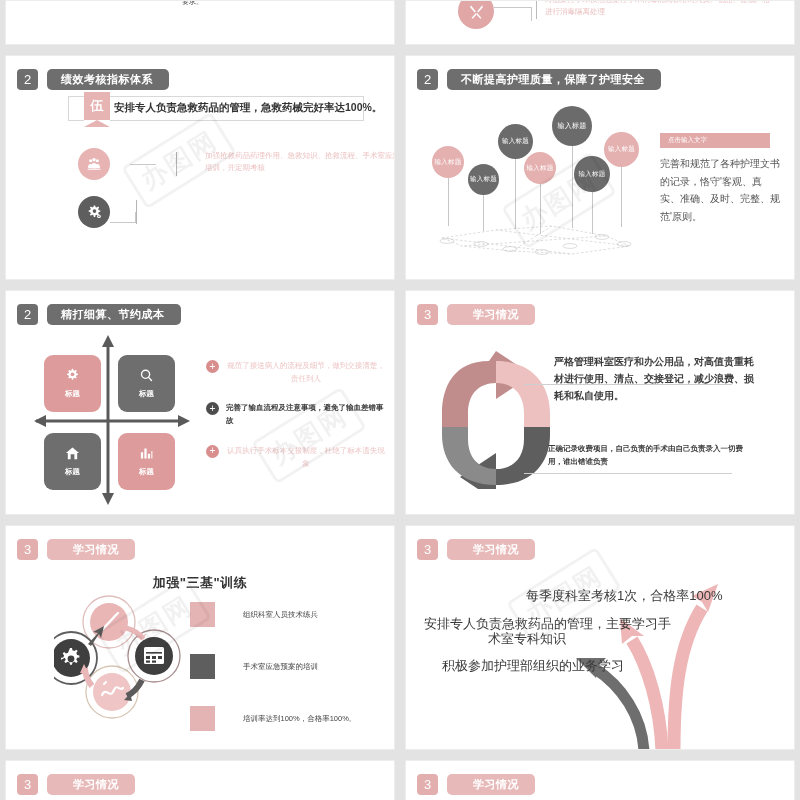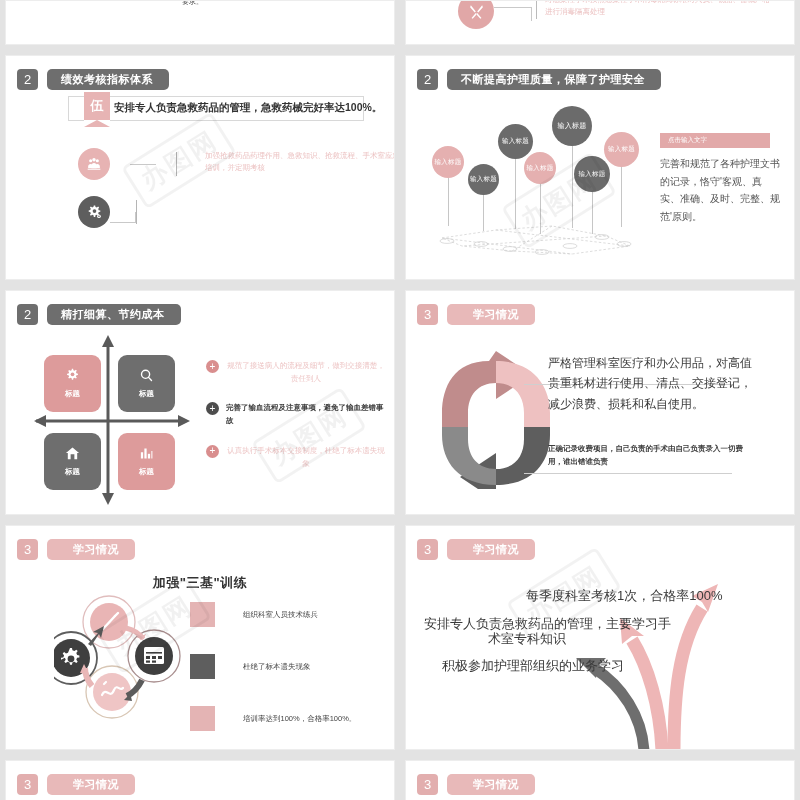--- a/index.html
+++ b/index.html
@@ -127,21 +127,21 @@
     display: flex; align-items: center; justify-content: center; color: #fff; font-size: 10px; line-height: 1;
   }
   .s2l-dot.pink { background: #d98e8e; }
   .s2l-dot.gray { background: #4d4d4d; }
   .s2l-tx { font-size: 7.5px; line-height: 1.75; }
   .s2l-tx.pink { color: #edc4c4; text-align: center; }
   .s2l-tx.dark { color: #3d3d3d; font-weight: bold; }
 
   
   .s2r-svg { position: absolute; left: 28px; top: 48px; }
-  .s2r-t1 { position: absolute; left: 142px; top: 62px; width: 205px; font-size: 12px; line-height: 1.7; color: #3d3d3d; font-weight: normal;}
+  .s2r-t1 { position: absolute; left: 148px; top: 62px; width: 205px; font-size: 10px; line-height: 1.7; color: #3d3d3d; font-weight: bold;}
   .s2r-t2 { position: absolute; left: 142px; top: 152px; width: 205px; font-size: 7.5px; line-height: 1.7; color: #3d3d3d; font-weight: bold;}
   .s2r-rule { position: absolute; height: 1px; background: #cfcfcf; }
 
   
   .s3l-title { position: absolute; left: 0; right: 0; top: 48px; text-align: center; font-size: 13px; font-weight: bold; color: #333; letter-spacing: .5px; }
   .s3l-cyc { position: absolute; left: 48px; top: 62px; }
   .s3l-leg { position: absolute; left: 184px; top: 76px; }
   .s3l-lrow { display: flex; align-items: center; gap: 28px; margin-bottom: 27px; }
   .s3l-sw { width: 25px; height: 25px; flex: none; }
   .s3l-sw.pink { background: #e4b4b4; }
@@ -420,21 +420,21 @@
       <path d="M35 86 L30 76 L26 85 L35 86 Z" fill="#e9b7b7"></path>
     </svg>
 
     <div class="s3l-leg">
       <div class="s3l-lrow">
         <div class="s3l-sw pink"></div>
         <div class="s3l-lt">组织科室人员技术练兵</div>
       </div>
       <div class="s3l-lrow">
         <div class="s3l-sw gray"></div>
-        <div class="s3l-lt">杜绝了标本遗失现象</div>
+        <div class="s3l-lt">手术室应急预案的培训</div>
       </div>
       <div class="s3l-lrow">
         <div class="s3l-sw pink"></div>
         <div class="s3l-lt">培训率达到100%，合格率100%。</div>
       </div>
     </div>
 
     <div class="wm box" style="left:95px; top:75px;">办图网</div>
   </div>
 

